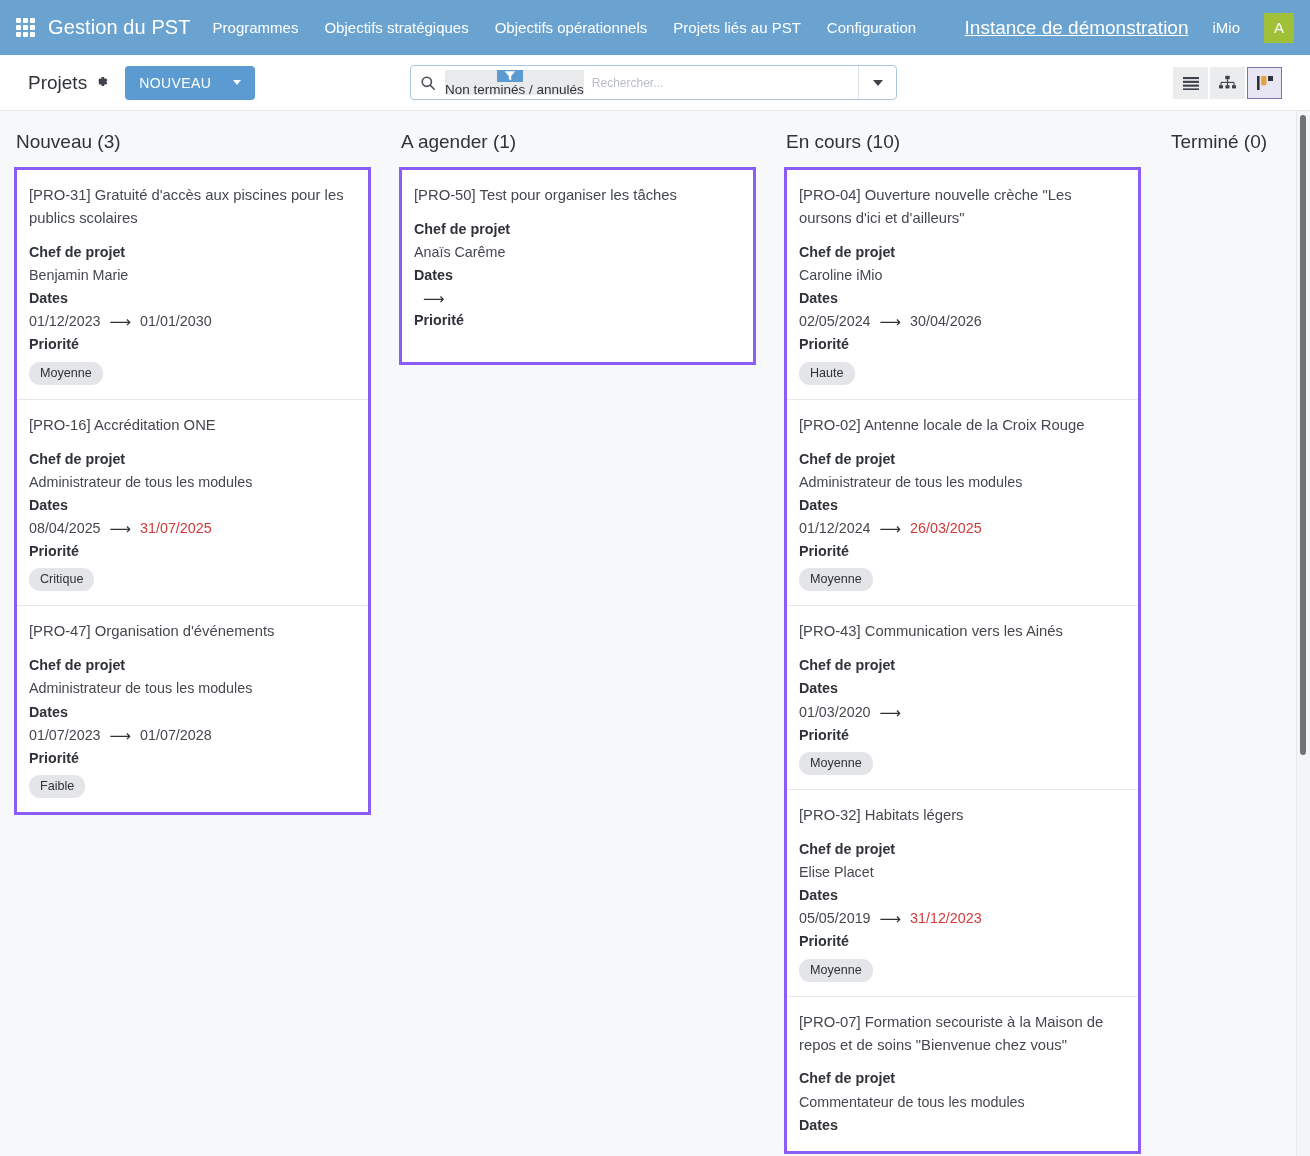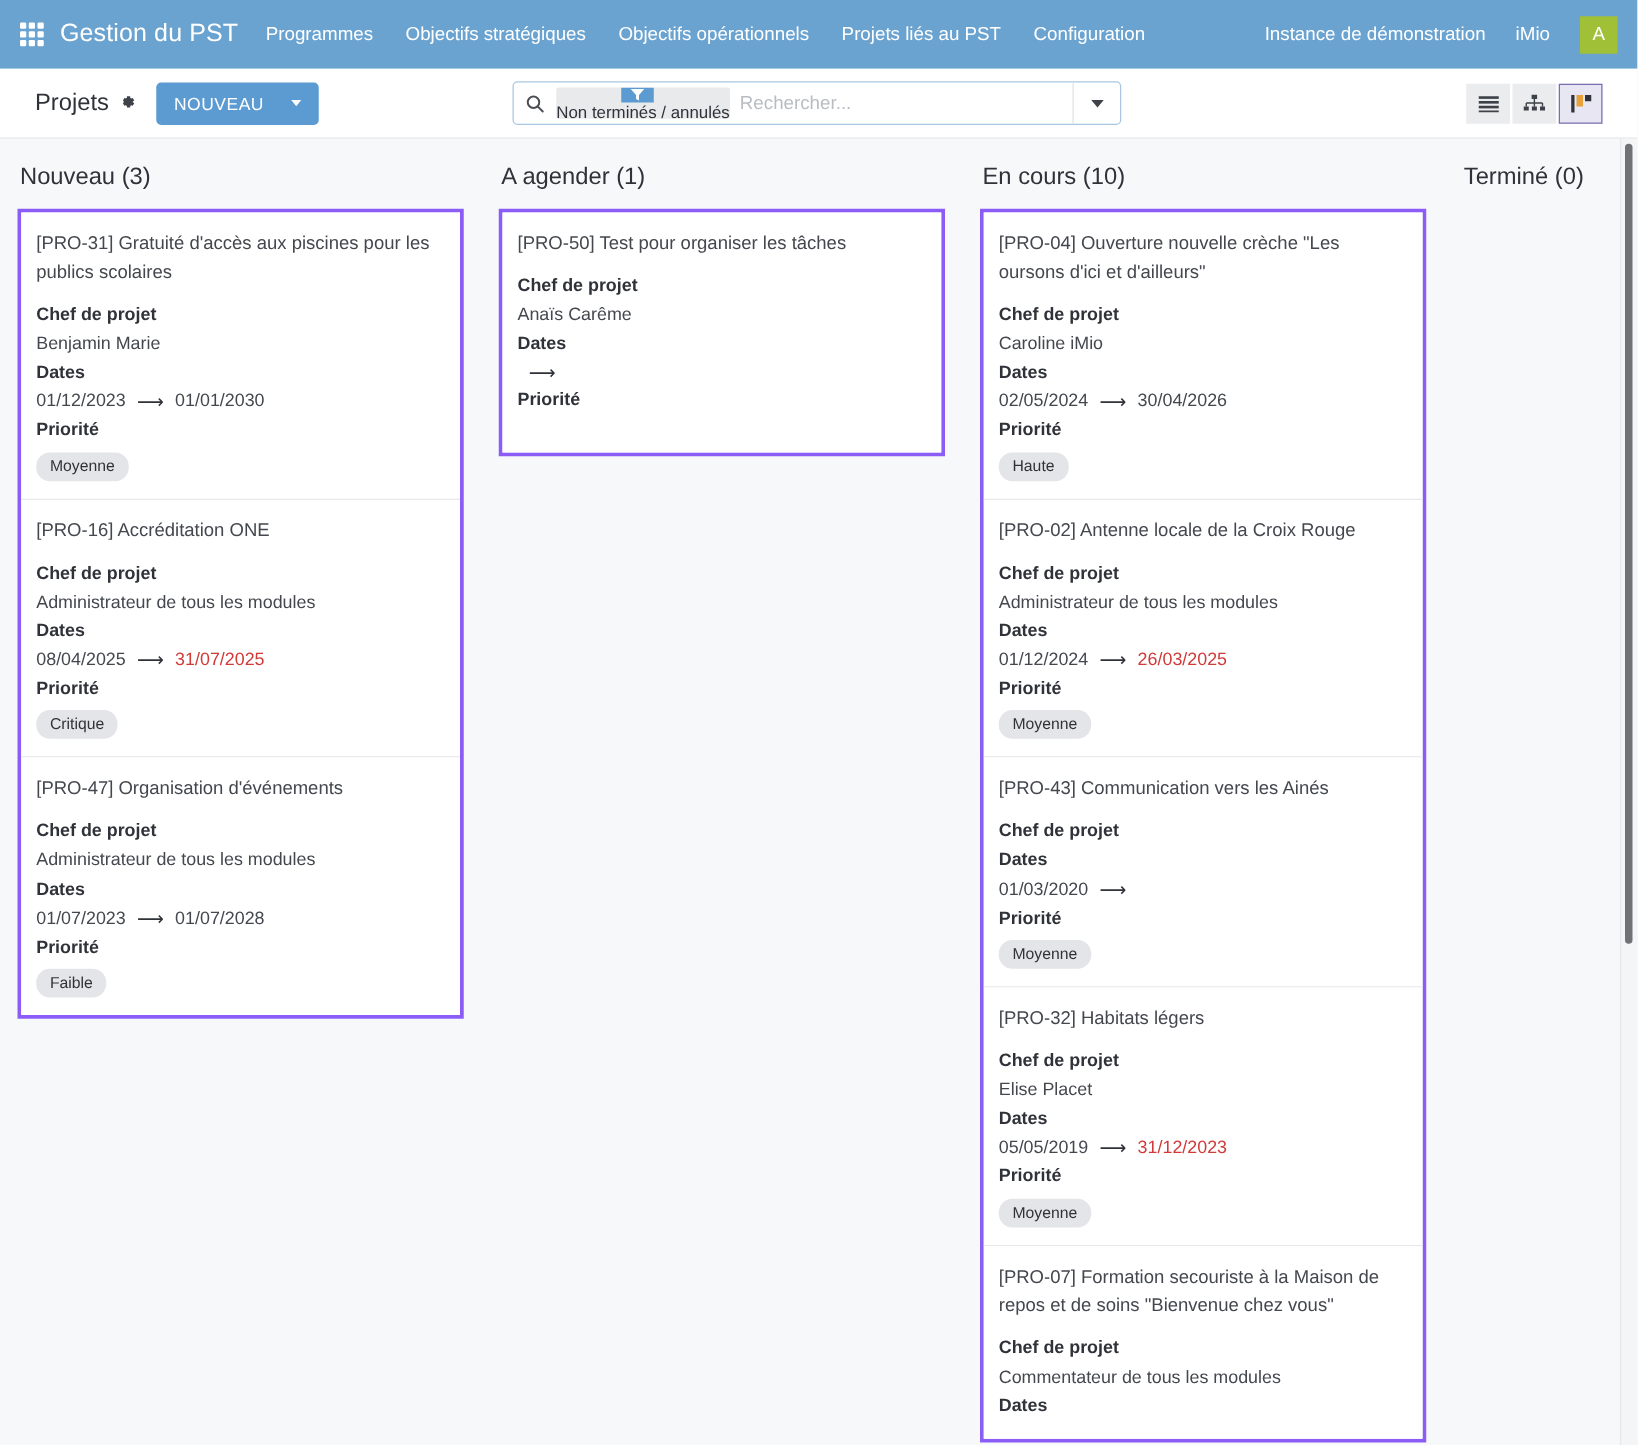--- a/index.html
+++ b/index.html
@@ -44,21 +44,21 @@
     white-space: nowrap;
     cursor: pointer;
     text-decoration: none;
   }
   .nav-right {
     margin-left: auto;
     display: flex;
     align-items: center;
     gap: 24px;
   }
-  .instance-label { font-size: 15px; color: #ffffff; white-space: nowrap; }
+  .instance-label { font-size: 19px; color: #ffffff; white-space: nowrap; text-decoration: underline; }
   .user-name { font-size: 15px; color: #ffffff; white-space: nowrap; }
   .avatar {
     width: 30px; height: 30px;
     background: #9fc037;
     color: #ffffff;
     font-size: 15px;
     display: flex; align-items: center; justify-content: center;
     flex: none;
   }
 
@@ -135,21 +135,21 @@
     margin-right: 9px;
   }
   .facet-label { white-space: nowrap; }
   .facet-x {
     color: #3e4248; font-size: 14px; padding: 0 8px 0 9px; cursor: pointer;
     line-height: 1;
   }
   .search-input {
     flex: 1;
     border: none; outline: none;
-    font-size: 15px;
+    font-size: 12px;
     font-family: "Liberation Sans", sans-serif;
     color: #701a75;
     background: transparent;
     padding-left: 2px;
   }
   .search-input::placeholder { color: #b9bdc2; }
   .search-caretbox {
     width: 38px; height: 100%;
     border-left: 1px solid #dfe3e8;
     display: flex; align-items: center; justify-content: center;

